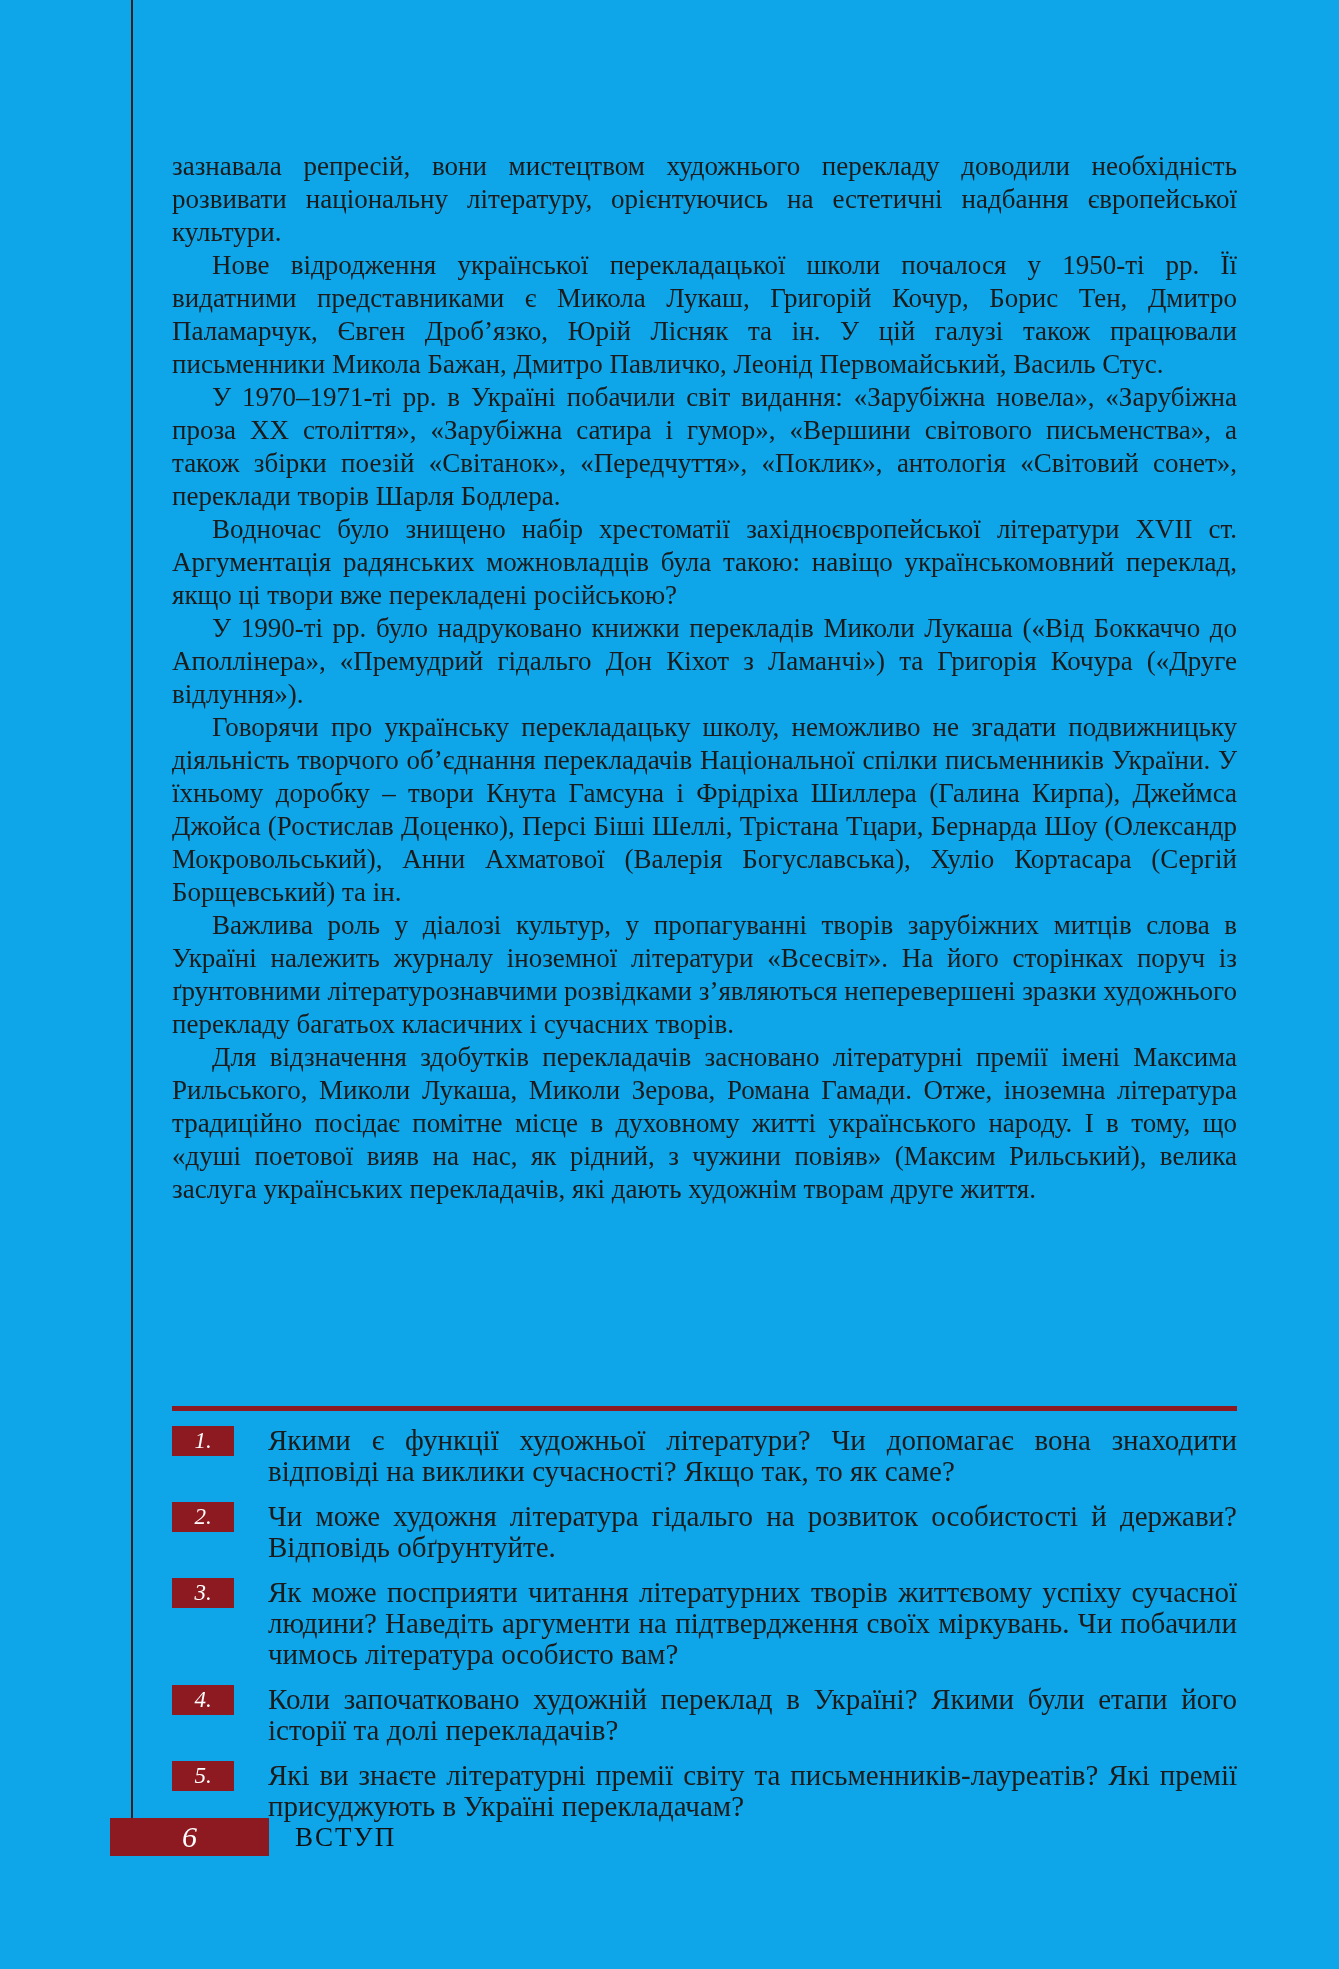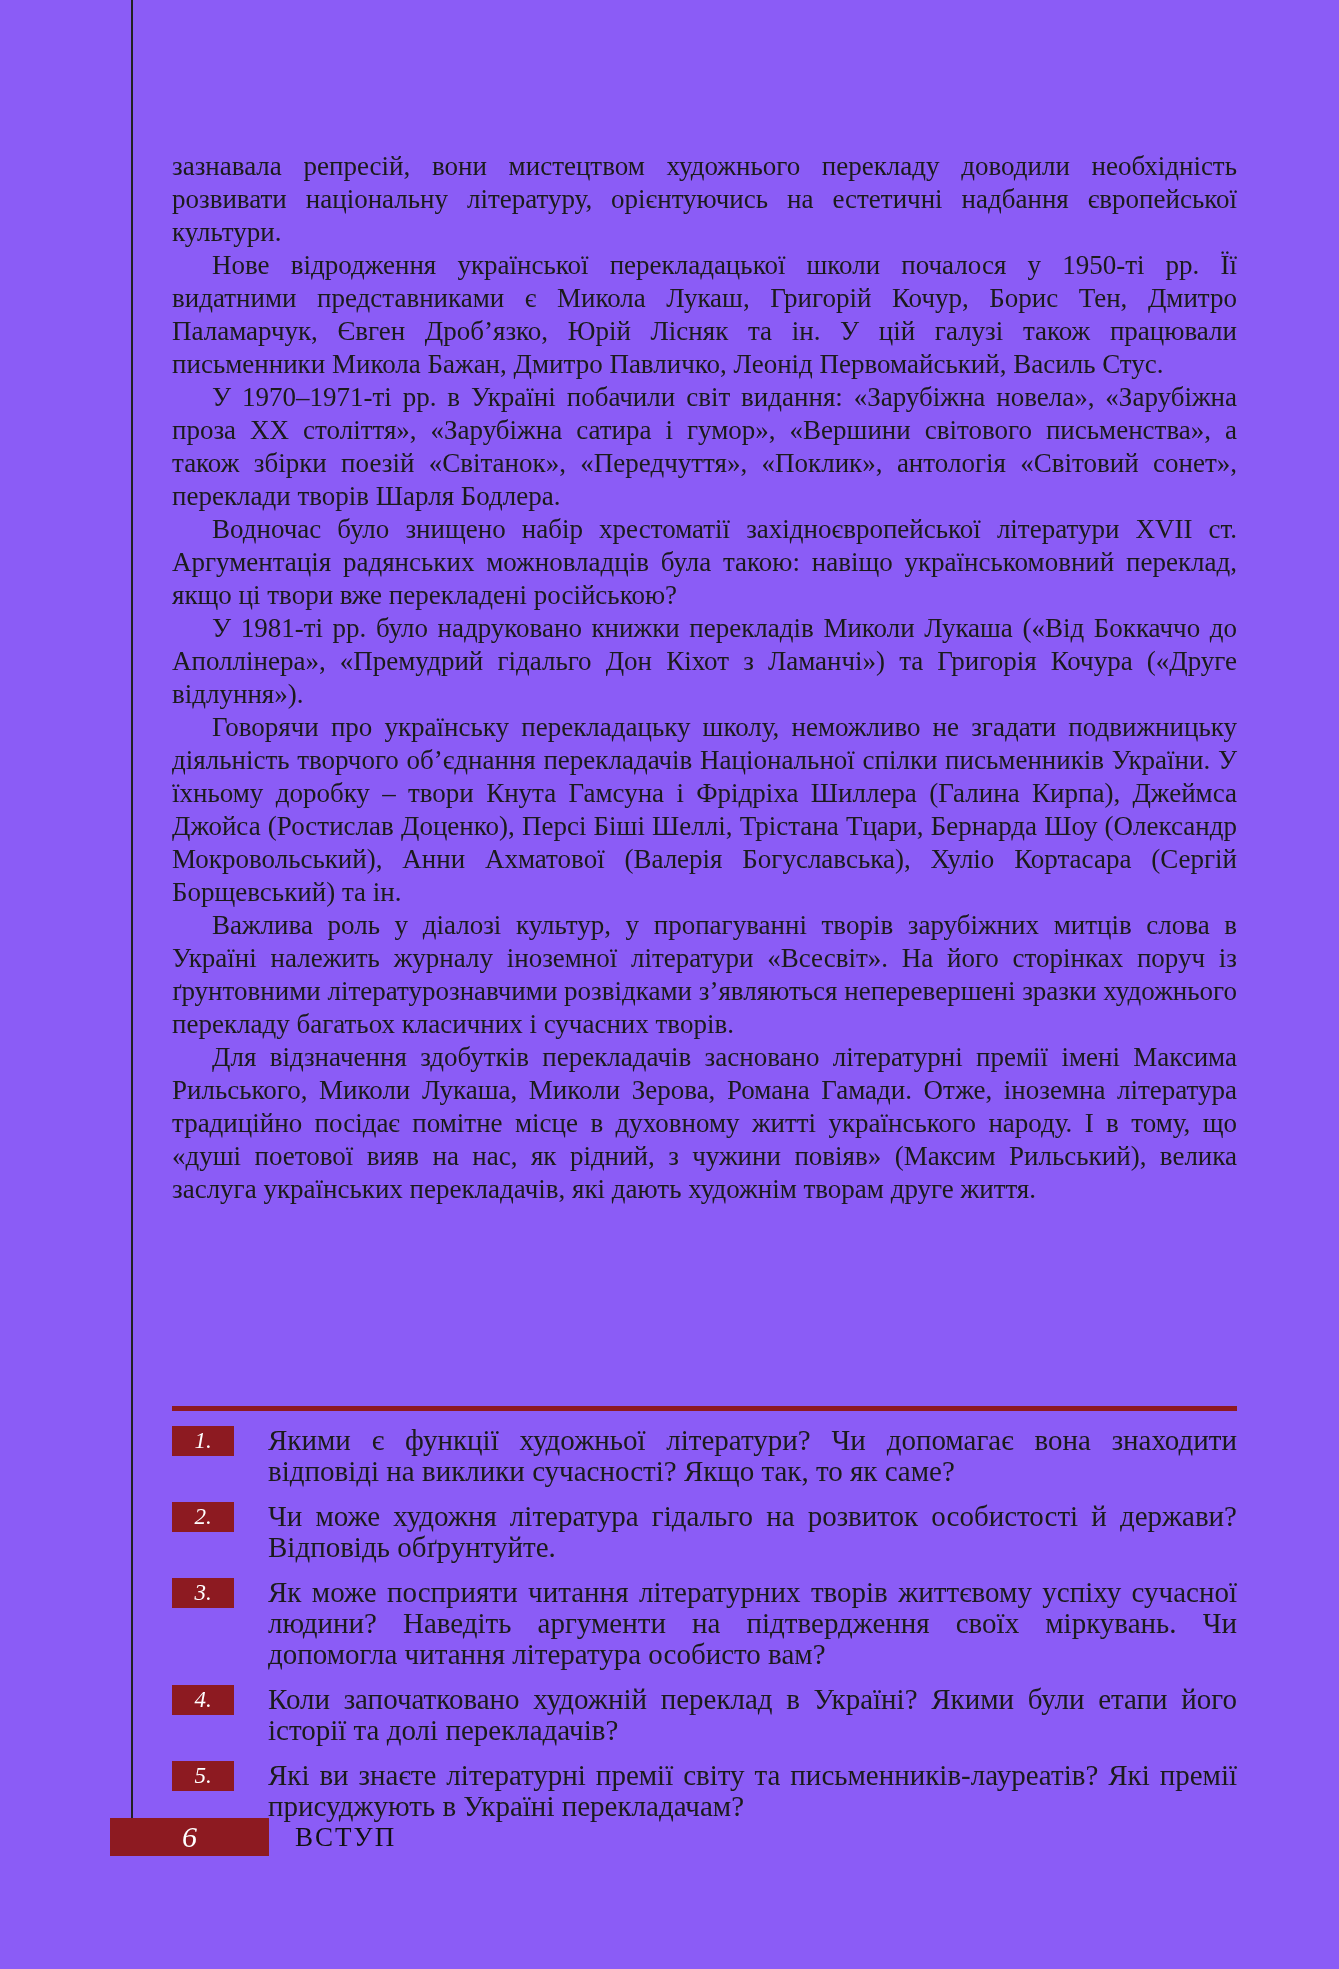--- a/index.html
+++ b/index.html
@@ -1,20 +1,20 @@
 <!DOCTYPE html>
 <html lang="uk"><head>
 <meta charset="utf-8">
 <style>
   html, body { margin: 0; padding: 0; background: #ffffff; }
   .page {
     position: relative;
     width: 1339px;
     height: 1969px;
-    background: #8b5cf6;
+    background: #0ea5e9;
     font-family: "Liberation Serif", "DejaVu Serif", serif;
     color: #1b1b1b;
     overflow: hidden;
   }
   
   .vline {
     position: absolute;
     left: 131px;
     top: 0;
     width: 2px;
@@ -105,42 +105,42 @@
 
 <div class="page">
 
   <div class="vline"></div>
 
   <main class="body-text">
     <p class="first">зазнавала репресій, вони мистецтвом художнього перекладу доводили необхідність розвивати національну літературу, орієнтуючись на естетичні надбання європейської культури.</p>
     <p>Нове відродження української перекладацької школи почалося у 1950-ті рр. Її видатними представниками є Микола Лукаш, Григорій Кочур, Борис Тен, Дмитро Паламарчук, Євген Дроб’язко, Юрій Лісняк та ін. У цій галузі також працювали письменники Микола Бажан, Дмитро Павличко, Леонід Первомайський, Василь Стус.</p>
     <p>У 1970–1971-ті рр. в Україні побачили світ видання: «Зарубіжна новела», «Зарубіжна проза ХХ століття», «Зарубіжна сатира і гумор», «Вершини світового письменства», а також збірки поезій «Світанок», «Передчуття», «Поклик», антологія «Світовий сонет», переклади творів Шарля Бодлера.</p>
     <p>Водночас було знищено набір хрестоматії західноєвропейської літератури XVII ст. Аргументація радянських можновладців була такою: навіщо українськомовний переклад, якщо ці твори вже перекладені російською?</p>
-    <p>У 1981-ті рр. було надруковано книжки перекладів Миколи Лукаша («Від Боккаччо до Аполлінера», «Премудрий гідальго Дон Кіхот з Ламанчі») та Григорія Кочура («Друге відлуння»).</p>
+    <p>У 1990-ті рр. було надруковано книжки перекладів Миколи Лукаша («Від Боккаччо до Аполлінера», «Премудрий гідальго Дон Кіхот з Ламанчі») та Григорія Кочура («Друге відлуння»).</p>
     <p>Говорячи про українську перекладацьку школу, неможливо не згадати подвижницьку діяльність творчого об’єднання перекладачів Національної спілки письменників України. У їхньому доробку – твори Кнута Гамсуна і Фрідріха Шиллера (Галина Кирпа), Джеймса Джойса (Ростислав Доценко), Персі Біші Шеллі, Трістана Тцари, Бернарда Шоу (Олександр Мокровольський), Анни Ахматової (Валерія Богуславська), Хуліо Кортасара (Сергій Борщевський) та ін.</p>
     <p>Важлива роль у діалозі культур, у пропагуванні творів зарубіжних митців слова в Україні належить журналу іноземної літератури «Всесвіт». На його сторінках поруч із ґрунтовними літературознавчими розвідками з’являються неперевершені зразки художнього перекладу багатьох класичних і сучасних творів.</p>
     <p>Для відзначення здобутків перекладачів засновано літературні премії імені Максима Рильського, Миколи Лукаша, Миколи Зерова, Романа Гамади. Отже, іноземна література традиційно посідає помітне місце в духовному житті українського народу. І в тому, що «душі поетової вияв на нас, як рідний, з чужини повіяв» (Максим Рильський), велика заслуга українських перекладачів, які дають художнім творам друге життя.</p>
   </main>
 
   <section class="questions">
     <div class="rule accent-bg" style="background: rgb(141, 26, 33);"></div>
 
     <div class="q-item">
       <div class="q-badge accent-bg" style="background: rgb(141, 26, 33);">1.</div>
       <p class="q-text">Якими є функції художньої літератури? Чи допомагає вона знаходити відповіді на виклики сучасності? Якщо так, то як саме?</p>
     </div>
 
     <div class="q-item">
       <div class="q-badge accent-bg" style="background: rgb(141, 26, 33);">2.</div>
       <p class="q-text">Чи може художня література гідальго на розвиток особистості й держави? Відповідь обґрунтуйте.</p>
     </div>
 
     <div class="q-item">
       <div class="q-badge accent-bg" style="background: rgb(141, 26, 33);">3.</div>
-      <p class="q-text">Як може посприяти читання літературних творів життєвому успіху сучасної людини? Наведіть аргументи на підтвердження своїх міркувань. Чи допомогла читання література особисто вам?</p>
+      <p class="q-text">Як може посприяти читання літературних творів життєвому успіху сучасної людини? Наведіть аргументи на підтвердження своїх міркувань. Чи побачили чимось література особисто вам?</p>
     </div>
 
     <div class="q-item">
       <div class="q-badge accent-bg" style="background: rgb(141, 26, 33);">4.</div>
       <p class="q-text">Коли започатковано художній переклад в Україні? Якими були етапи його історії та долі перекладачів?</p>
     </div>
 
     <div class="q-item">
       <div class="q-badge accent-bg" style="background: rgb(141, 26, 33);">5.</div>
       <p class="q-text">Які ви знаєте літературні премії світу та письменників-лауреатів? Які премії присуджують в Україні перекладачам?</p>

